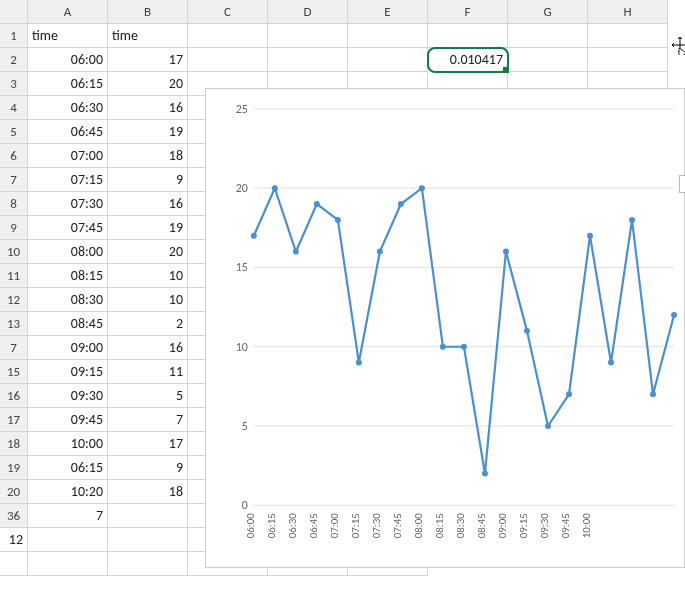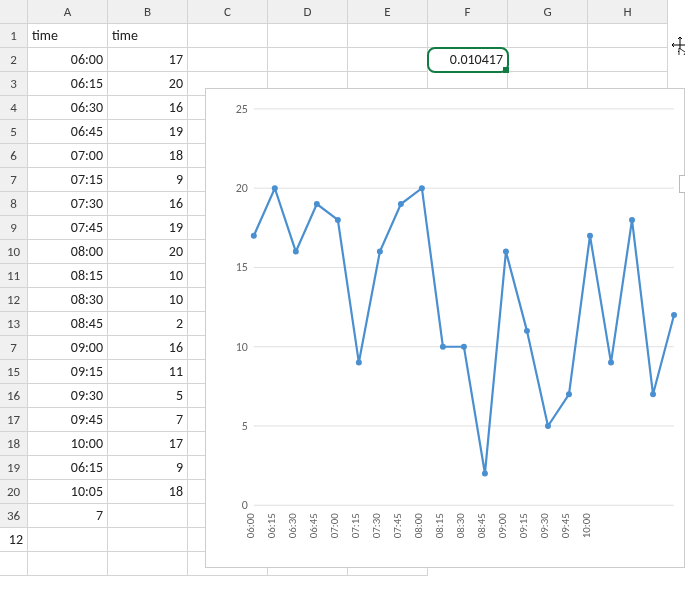--- a/index.html
+++ b/index.html
@@ -264,21 +264,21 @@
     <div class="rhdr">19</div>
     <div class="cell r">06:15</div>
     <div class="cell r">9</div>
     <div class="cell r"></div>
     <div class="cell r"></div>
     <div class="cell r"></div>
     <div class="cell r"></div>
     <div class="cell r"></div>
     <div class="cell r"></div>
     <div class="rhdr">20</div>
-    <div class="cell r">10:05</div>
+    <div class="cell r">10:20</div>
     <div class="cell r">18</div>
     <div class="cell r"></div>
     <div class="cell r"></div>
     <div class="cell r"></div>
     <div class="cell r"></div>
     <div class="cell r"></div>
     <div class="cell r"></div>
     <div class="rhdr">36</div>
     <div class="cell r">7</div>
     <div class="cell r"></div>

